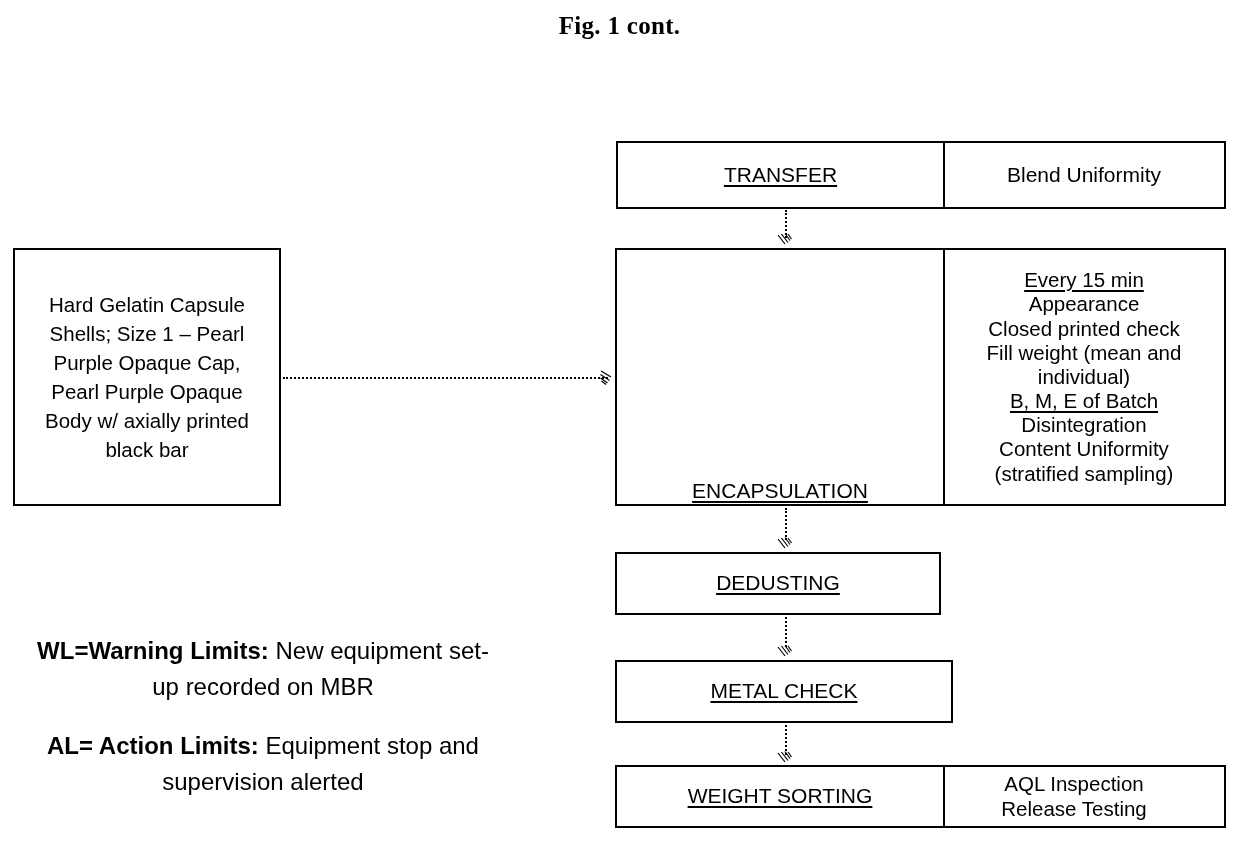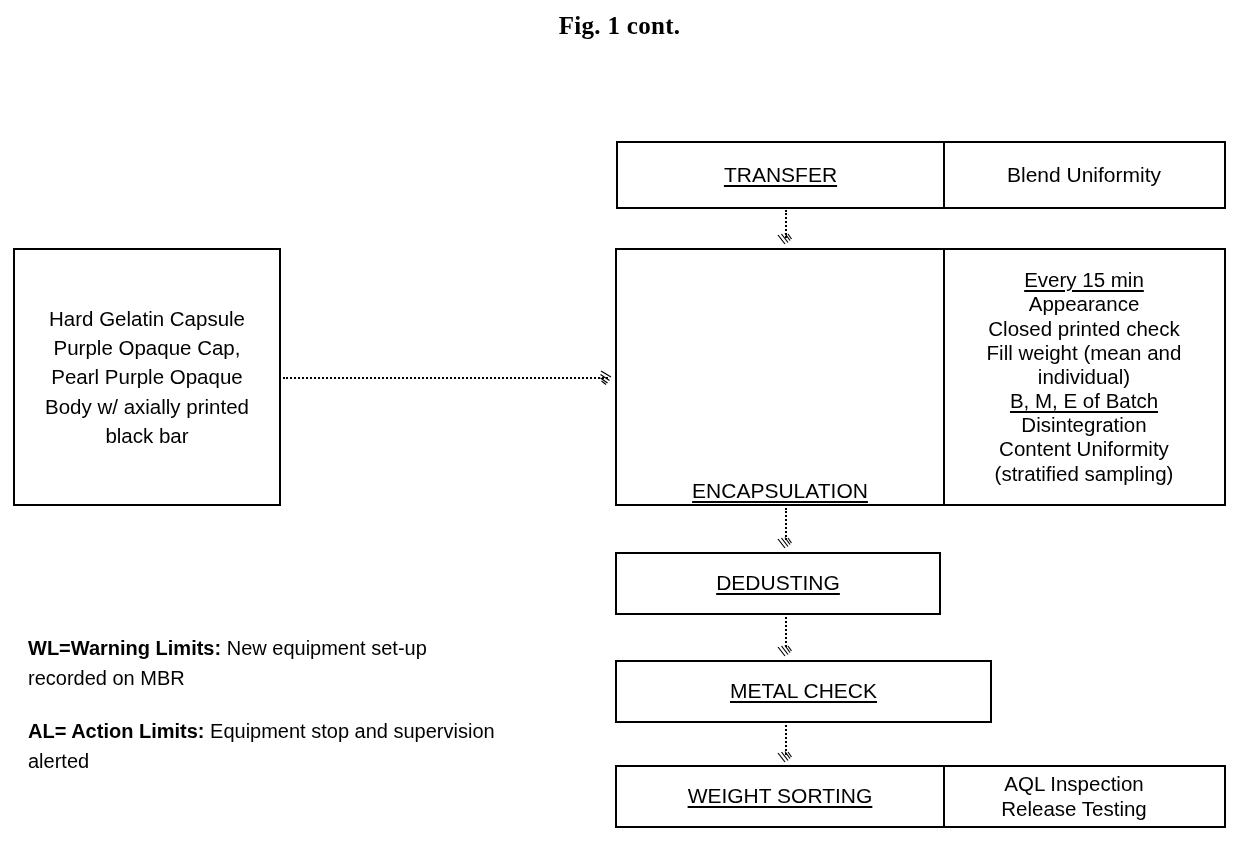--- a/index.html
+++ b/index.html
@@ -62,21 +62,21 @@
 
   #box-encapsulation      { left: 615px; top: 248px; width: 611px; height: 258px; }
   #box-encapsulation .c1  { width: 326px; font-size: 21px; align-items: flex-end; }
   #box-encapsulation .c2  { width: 280px; font-size: 20.5px;
                             flex-direction: column; justify-content: center; }
   #box-encapsulation .c2 span { display: block; }
 
   #box-dedusting      { left: 615px; top: 552px; width: 326px; height: 63px; }
   #box-dedusting .c1  { width: 100%; font-size: 21px; }
 
-  #box-metal-check      { left: 615px; top: 660px; width: 377px; height: 63px; }
+  #box-metal-check      { left: 615px; top: 660px; width: 338px; height: 63px; }
   #box-metal-check .c1  { width: 100%; font-size: 21px; }
 
   #box-weight-sorting       { left: 615px; top: 765px; width: 611px; height: 63px; }
   #box-weight-sorting .c1   { width: 326px; font-size: 21px; }
   #box-weight-sorting .c2   { width: 260px; font-size: 20.5px;
                               flex-direction: column; justify-content: center; }
   #box-weight-sorting .c2 span { display: block; }
 
   #box-capsule-shells {
     left: 13px; top: 248px; width: 268px; height: 258px;
@@ -122,22 +122,23 @@
 
   #conn-shells-encap       { left: 283px; top: 377px; width: 325px; }
   #arrow-shells-encap      { left: 598px; top: 369px; }
 
   
   #legend {
     position: absolute;
     left: 28px;
     top: 633px;
     width: 470px;
-    font-size: 20px;
+    font-size: 24px;
     line-height: 1.52;
+    text-align: center;
   }
   #legend .legend-block { margin-bottom: 22px; }
   #legend b { font-weight: bold; }
 </style>
 </head>
 <body>
 
 <div id="figure-title">Fig. 1 cont.</div>
 
 <div class="box" id="box-transfer">
@@ -174,20 +175,21 @@
     <span class="u">B, M, E of Batch</span>
     <span>Disintegration</span>
     <span>Content Uniformity</span>
     <span>(stratified sampling)</span>
   </div>
 </div>
 
 <div class="box" id="box-capsule-shells">
   <div class="cell c1">
     <span>Hard Gelatin Capsule</span>
+    <span>Shells;  Size 1 – Pearl</span>
     <span>Purple Opaque Cap,</span>
     <span>Pearl Purple Opaque</span>
     <span>Body w/ axially printed</span>
     <span>black bar</span>
   </div>
 </div>
 
 <div class="conn-h" id="conn-shells-encap"></div>
 <div class="arrow-right" id="arrow-shells-encap">
   <svg width="18" height="18" viewBox="0 0 18 18">

